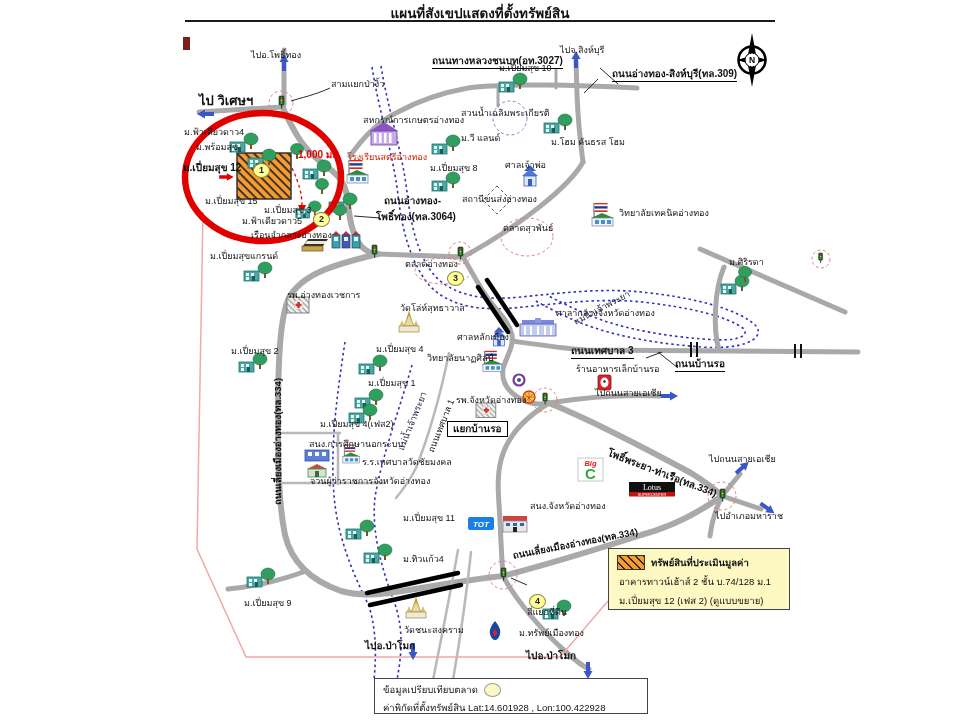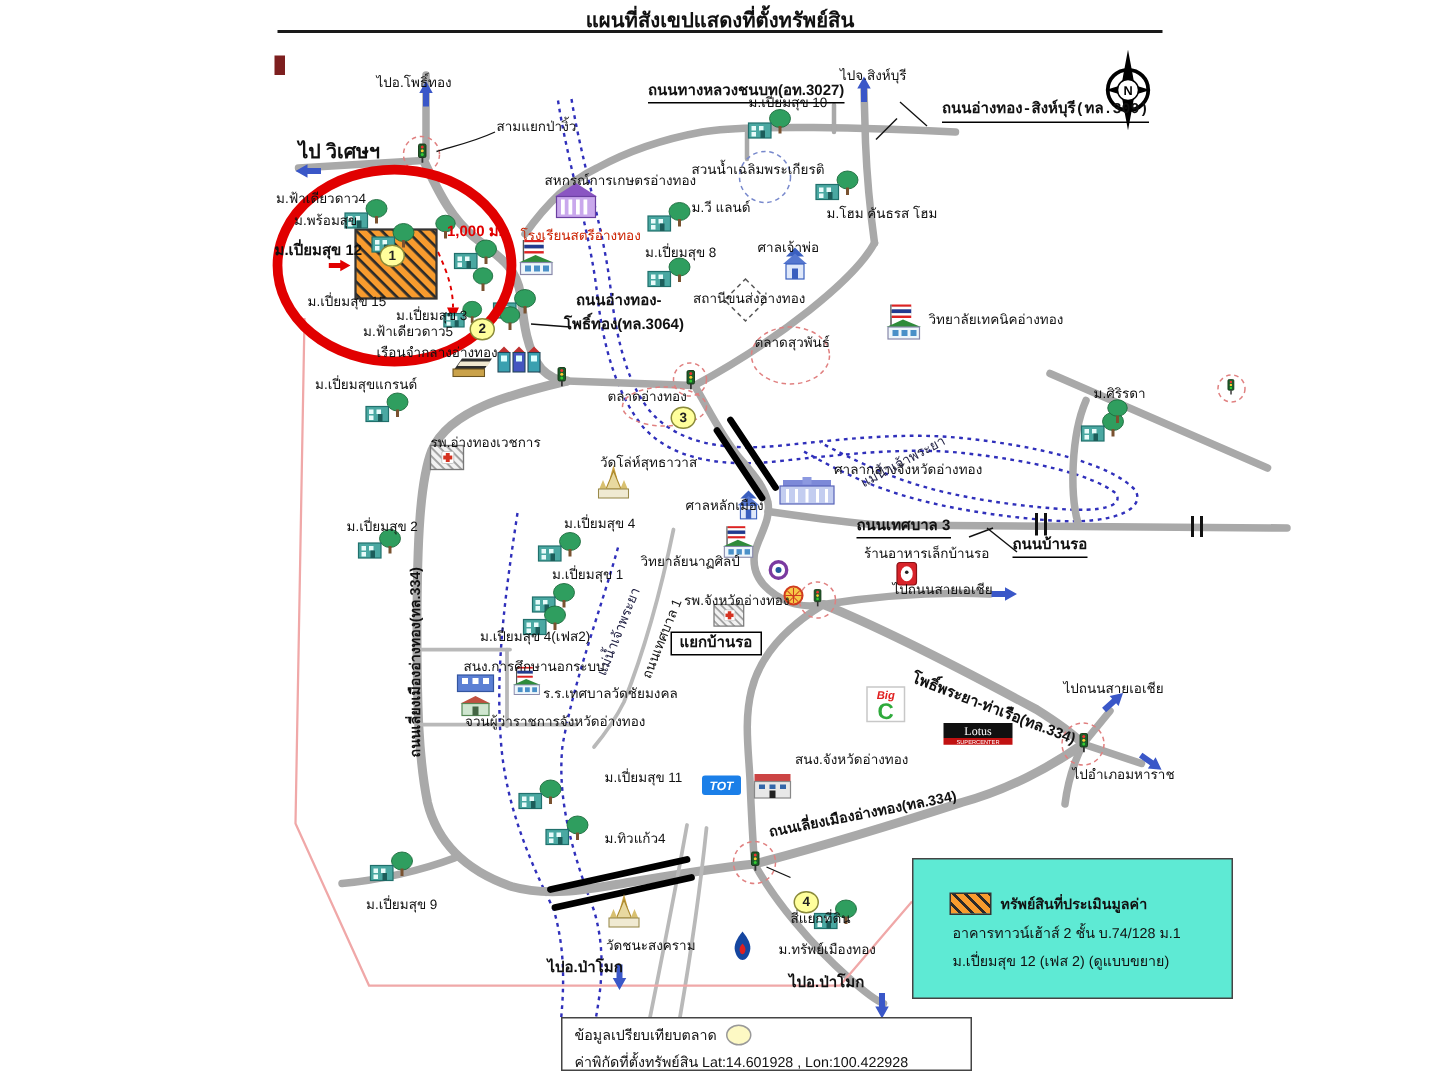--- a/index.html
+++ b/index.html
@@ -10,22 +10,22 @@
   #title-rule{position:absolute;top:20px;left:185px;width:590px;height:2px;background:#1a1a1a;}
   #corner-mark{position:absolute;left:183px;top:37px;width:7px;height:13px;background:#7d1f1f;}
   svg#base{position:absolute;left:0;top:0;}
   .lbl{position:absolute;font-size:9px;line-height:1.15;white-space:nowrap;color:#111;
        transform-origin:0 0;}
   .b{font-weight:700;font-size:10px;}
   .u{border-bottom:1.2px solid #000;padding-bottom:1px;}
   .box{border:1.3px solid #000;background:#fff;padding:1px 5px;font-weight:700;font-size:10px;}
   .badge{position:absolute;width:15px;height:13px;background:#ffff9c;border:1px solid #8a8a3a;
          border-radius:50%;font-size:9px;font-weight:600;text-align:center;line-height:13px;color:#222;}
-  .legend-box{position:absolute;left:608px;top:572px;width:180px;height:60px;background:#5eead4;
-              border:1.3px solid #444;font-size:9.5px;color:#111;padding:16px;}
+  .legend-box{position:absolute;left:608px;top:548px;width:180px;height:60px;background:#fef9c3;
+              border:1.3px solid #444;font-size:9.5px;color:#111;padding:0;}
   .legend-row{margin:6px 8px 0 8px;display:flex;align-items:center;gap:6px;font-weight:700;}
   .swatch{width:26px;height:13px;border:1px solid #333;flex:0 0 auto;
           background:repeating-linear-gradient(45deg,#f79b2e 0 4px,#2a2a2a 4px 5.6px);}
   .legend-line{margin:4px 8px 0 10px;}
   .info-box{position:absolute;left:374px;top:678px;width:272px;height:34px;background:#fff;
             border:1.3px solid #444;font-size:9.5px;color:#111;}
   .info-row{margin:3px 8px 0 8px;display:flex;align-items:center;gap:6px;}
   .mini-ellipse{display:inline-block;width:15px;height:12px;border:1px solid #999;
                 border-radius:50%;background:#fdf9c4;}
 </style>
@@ -349,21 +349,21 @@
       <circle r="13.5" fill="none" stroke="#000" stroke-width="2.5"></circle>
       <circle r="7" fill="#fff" stroke="#000" stroke-width="1"></circle>
       <text x="0" y="3" text-anchor="middle" font-size="8.5" font-weight="bold" font-family="Liberation Sans, sans-serif" fill="#000">N</text>
     </g>
   </svg>
 
   <div id="map-labels">
       <div class="lbl" style="left: 251px; top: 40px; margin-top: 10px;">ไปอ.โพธิ์ทอง</div>
       <div class="lbl b u" style="left: 432px; top: 55px;">ถนนทางหลวงชนบท(อท.3027)</div>
       <div class="lbl" style="left: 560px; top: 45px;">ไปจ.สิงห์บุรี</div>
-      <div class="lbl b u" style="left: 628px; top: 68px; font-family: Liberation Mono, monospace;">ถนนอ่างทอง-สิงห์บุรี(ทล.309)</div>
+      <div class="lbl b u" style="left: 612px; top: 68px;">ถนนอ่างทอง-สิงห์บุรี(ทล.309)</div>
       <div class="lbl" style="left: 331px; top: 79px;">สามแยกป่างิ้ว</div>
       <div class="lbl b" style="left: 199px; top: 94px; font-size: 13px;">ไป วิเศษฯ</div>
       <div class="lbl" style="left: 499px; top: 63px;">ม.เปี่ยมสุข 10</div>
       <div class="lbl" style="left: 461px; top: 108px;">สวนน้ำเฉลิมพระเกียรติ</div>
       <div class="lbl" style="left: 551px; top: 137px;">ม.โฮม คันธรส โฮม</div>
       <div class="lbl" style="left: 461px; top: 133px;">ม.วี แลนด์</div>
       <div class="lbl" style="left: 184px; top: 127px;">ม.ฟ้าเดียวดาว4</div>
       <div class="lbl" style="left: 196px; top: 142px;">ม.พร้อมสุข</div>
       <div class="lbl" style="left: 363px; top: 115px;">สหกรณ์การเกษตรอ่างทอง</div>
       <div class="lbl b" style="left: 298px; top: 149px; color: rgb(225, 0, 0);">1,000 ม.</div>
@@ -380,21 +380,21 @@
       <div class="lbl" style="left: 505px; top: 160px;">ศาลเจ้าพ่อ</div>
       <div class="lbl" style="left: 462px; top: 194px;">สถานีขนส่งอ่างทอง</div>
       <div class="lbl" style="left: 503px; top: 223px;">ตลาดสุวพันธ์</div>
       <div class="lbl" style="left: 619px; top: 208px;">วิทยาลัยเทคนิคอ่างทอง</div>
       <div class="lbl" style="left: 729px; top: 257px;">ม.ศิริรดา</div>
       <div class="lbl" style="left: 405px; top: 259px;">ตลาดอ่างทอง</div>
       <div class="lbl" style="left: 287px; top: 290px;">รพ.อ่างทองเวชการ</div>
       <div class="lbl" style="left: 400px; top: 303px;">วัดโล่ห์สุทธาวาส</div>
       <div class="lbl" style="left: 457px; top: 332px;">ศาลหลักเมือง</div>
       <div class="lbl" style="left: 516px; top: 308px; padding-left: 40px;">ศาลากลางจังหวัดอ่างทอง</div>
-      <div class="lbl" style="left: 427px; top: 353px; margin-top: 16px;">วิทยาลัยนาฏศิลป์</div>
+      <div class="lbl" style="left: 427px; top: 353px;">วิทยาลัยนาฏศิลป์</div>
       <div class="lbl b u" style="left: 571px; top: 345px;">ถนนเทศบาล 3</div>
       <div class="lbl" style="left: 576px; top: 364px;">ร้านอาหารเล็กบ้านรอ</div>
       <div class="lbl b u" style="left: 675px; top: 358px;">ถนนบ้านรอ</div>
       <div class="lbl" style="left: 572px; top: 318px; color: rgb(34, 34, 68); transform: rotate(-28deg);">แม่น้ำเจ้าพระยา</div>
       <div class="lbl" style="left: 396px; top: 448px; color: rgb(34, 34, 68); transform: rotate(-68deg);">แม่น้ำเจ้าพระยา</div>
       <div class="lbl" style="left: 426px; top: 450px; transform: rotate(-68deg);">ถนนเทศบาล 1</div>
       <div class="lbl" style="left: 456px; top: 395px;">รพ.จังหวัดอ่างทอง</div>
       <div class="lbl box" style="left: 447px; top: 421px;">แยกบ้านรอ</div>
       <div class="lbl" style="left: 595px; top: 388px;">ไปถนนสายเอเชีย</div>
       <div class="lbl b" style="left: 610px; top: 447px; transform: rotate(21deg);">โพธิ์พระยา-ท่าเรือ(ทล.334)</div>

